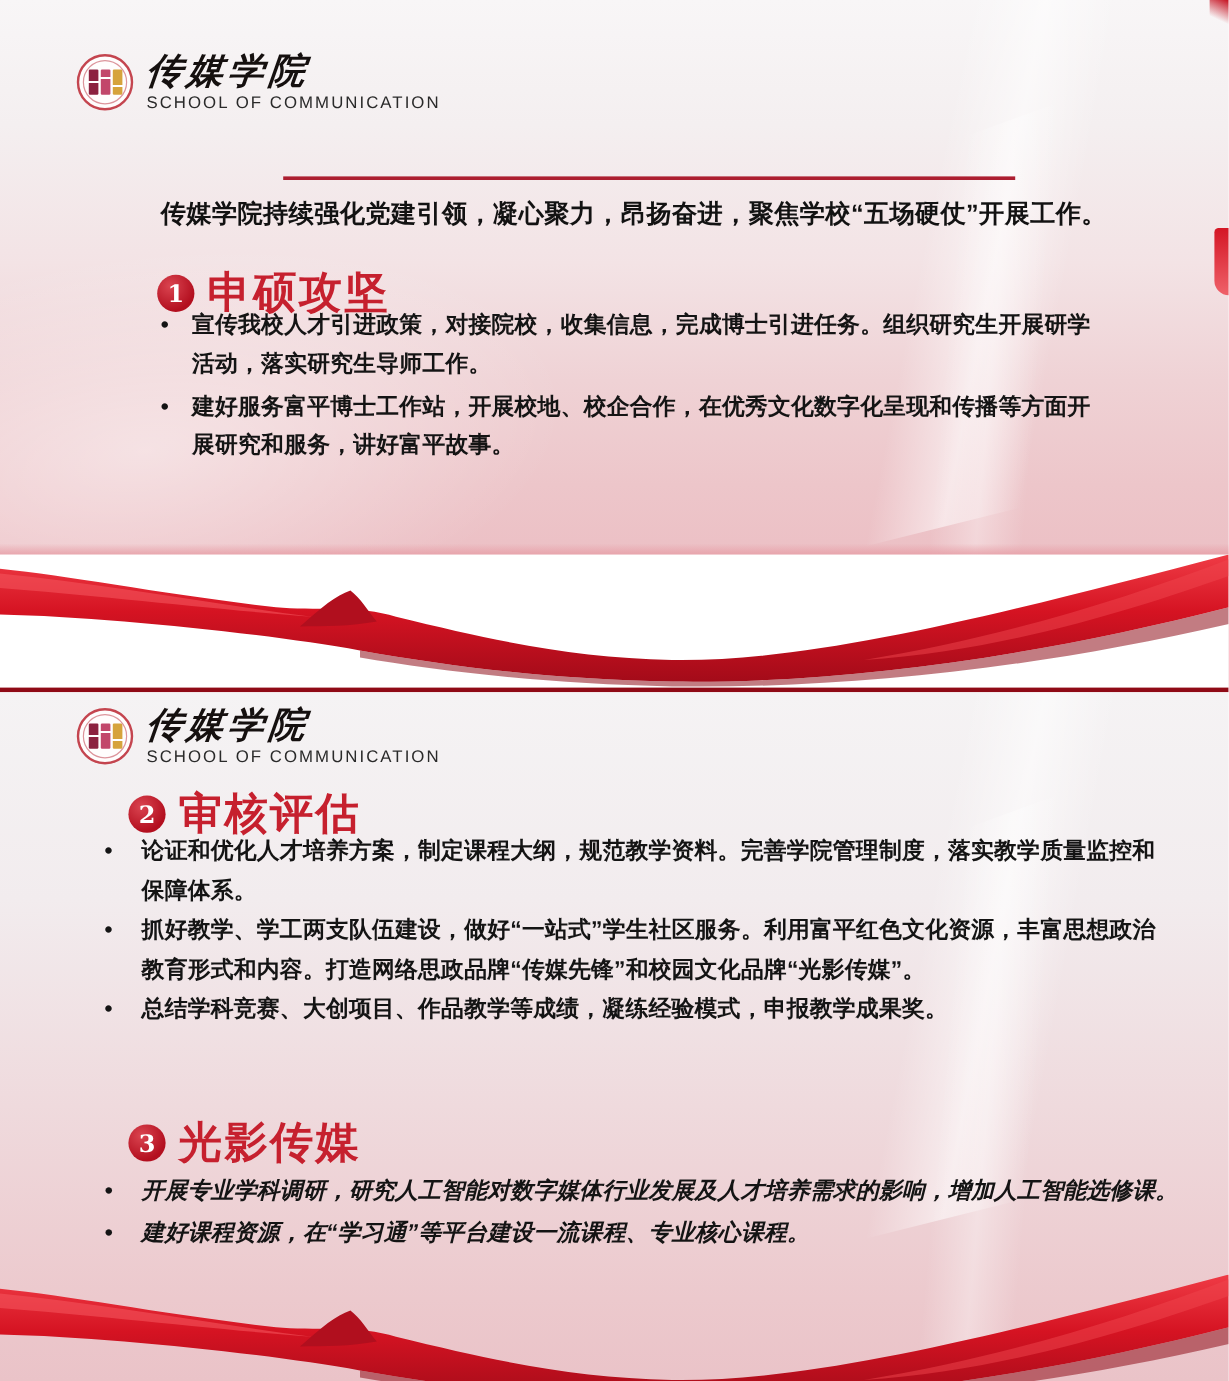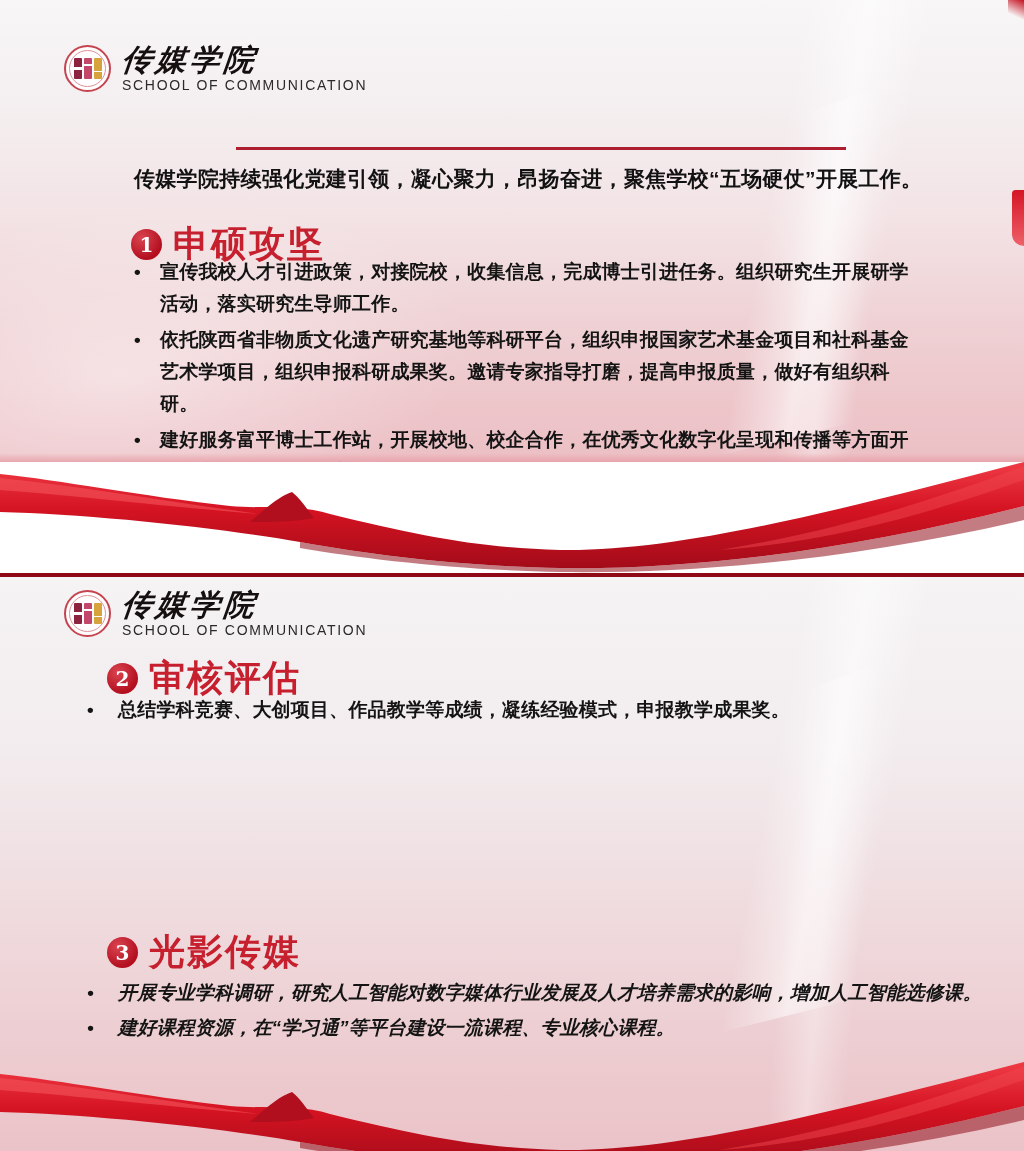--- a/index.html
+++ b/index.html
@@ -124,21 +124,20 @@
 
   <p class="intro">传媒学院持续强化党建引领，凝心聚力，昂扬奋进，聚焦学校“五场硬仗”开展工作。</p>
 
   <div class="section-head sec1-head">
     <span class="num-badge">1</span>
     <span class="section-title">申硕攻坚</span>
   </div>
 
   <ul class="bullets bullets-s1">
     <li>宣传我校人才引进政策，对接院校，收集信息，完成博士引进任务。组织研究生开展研学活动，落实研究生导师工作。</li>
-    <li>依托陕西省非物质文化遗产研究基地等科研平台，组织申报国家艺术基金项目和社科基金艺术学项目，组织申报科研成果奖。邀请专家指导打磨，提高申报质量，做好有组织科研。</li>
     <li>建好服务富平博士工作站，开展校地、校企合作，在优秀文化数字化呈现和传播等方面开展研究和服务，讲好富平故事。</li>
   </ul>
 
   <div class="band band-1">
     <svg class="ribbon-svg" viewBox="0 0 1024 115" preserveAspectRatio="none">
       <defs>
         <linearGradient id="rgA" x1="0" y1="0" x2="0" y2="1">
           <stop offset="0" stop-color="#ef3b45"></stop>
           <stop offset="0.45" stop-color="#d51322"></stop>
           <stop offset="1" stop-color="#a30b19"></stop>
@@ -174,20 +173,22 @@
       <div class="logo-en">SCHOOL OF COMMUNICATION</div>
     </div>
   </header>
 
   <div class="section-head sec2-head">
     <span class="num-badge">2</span>
     <span class="section-title">审核评估</span>
   </div>
 
   <ul class="bullets bullets-s2">
+    <li>论证和优化人才培养方案，制定课程大纲，规范教学资料。完善学院管理制度，落实教学质量监控和保障体系。</li>
+    <li>抓好教学、学工两支队伍建设，做好“一站式”学生社区服务。利用富平红色文化资源，丰富思想政治教育形式和内容。打造网络思政品牌“传媒先锋”和校园文化品牌“光影传媒”。</li>
     <li>总结学科竞赛、大创项目、作品教学等成绩，凝练经验模式，申报教学成果奖。</li>
   </ul>
 
   <div class="section-head sec3-head">
     <span class="num-badge">3</span>
     <span class="section-title">光影传媒</span>
   </div>
 
   <ul class="bullets bullets-s3">
     <li>开展专业学科调研，研究人工智能对数字媒体行业发展及人才培养需求的影响，增加人工智能选修课。</li>

